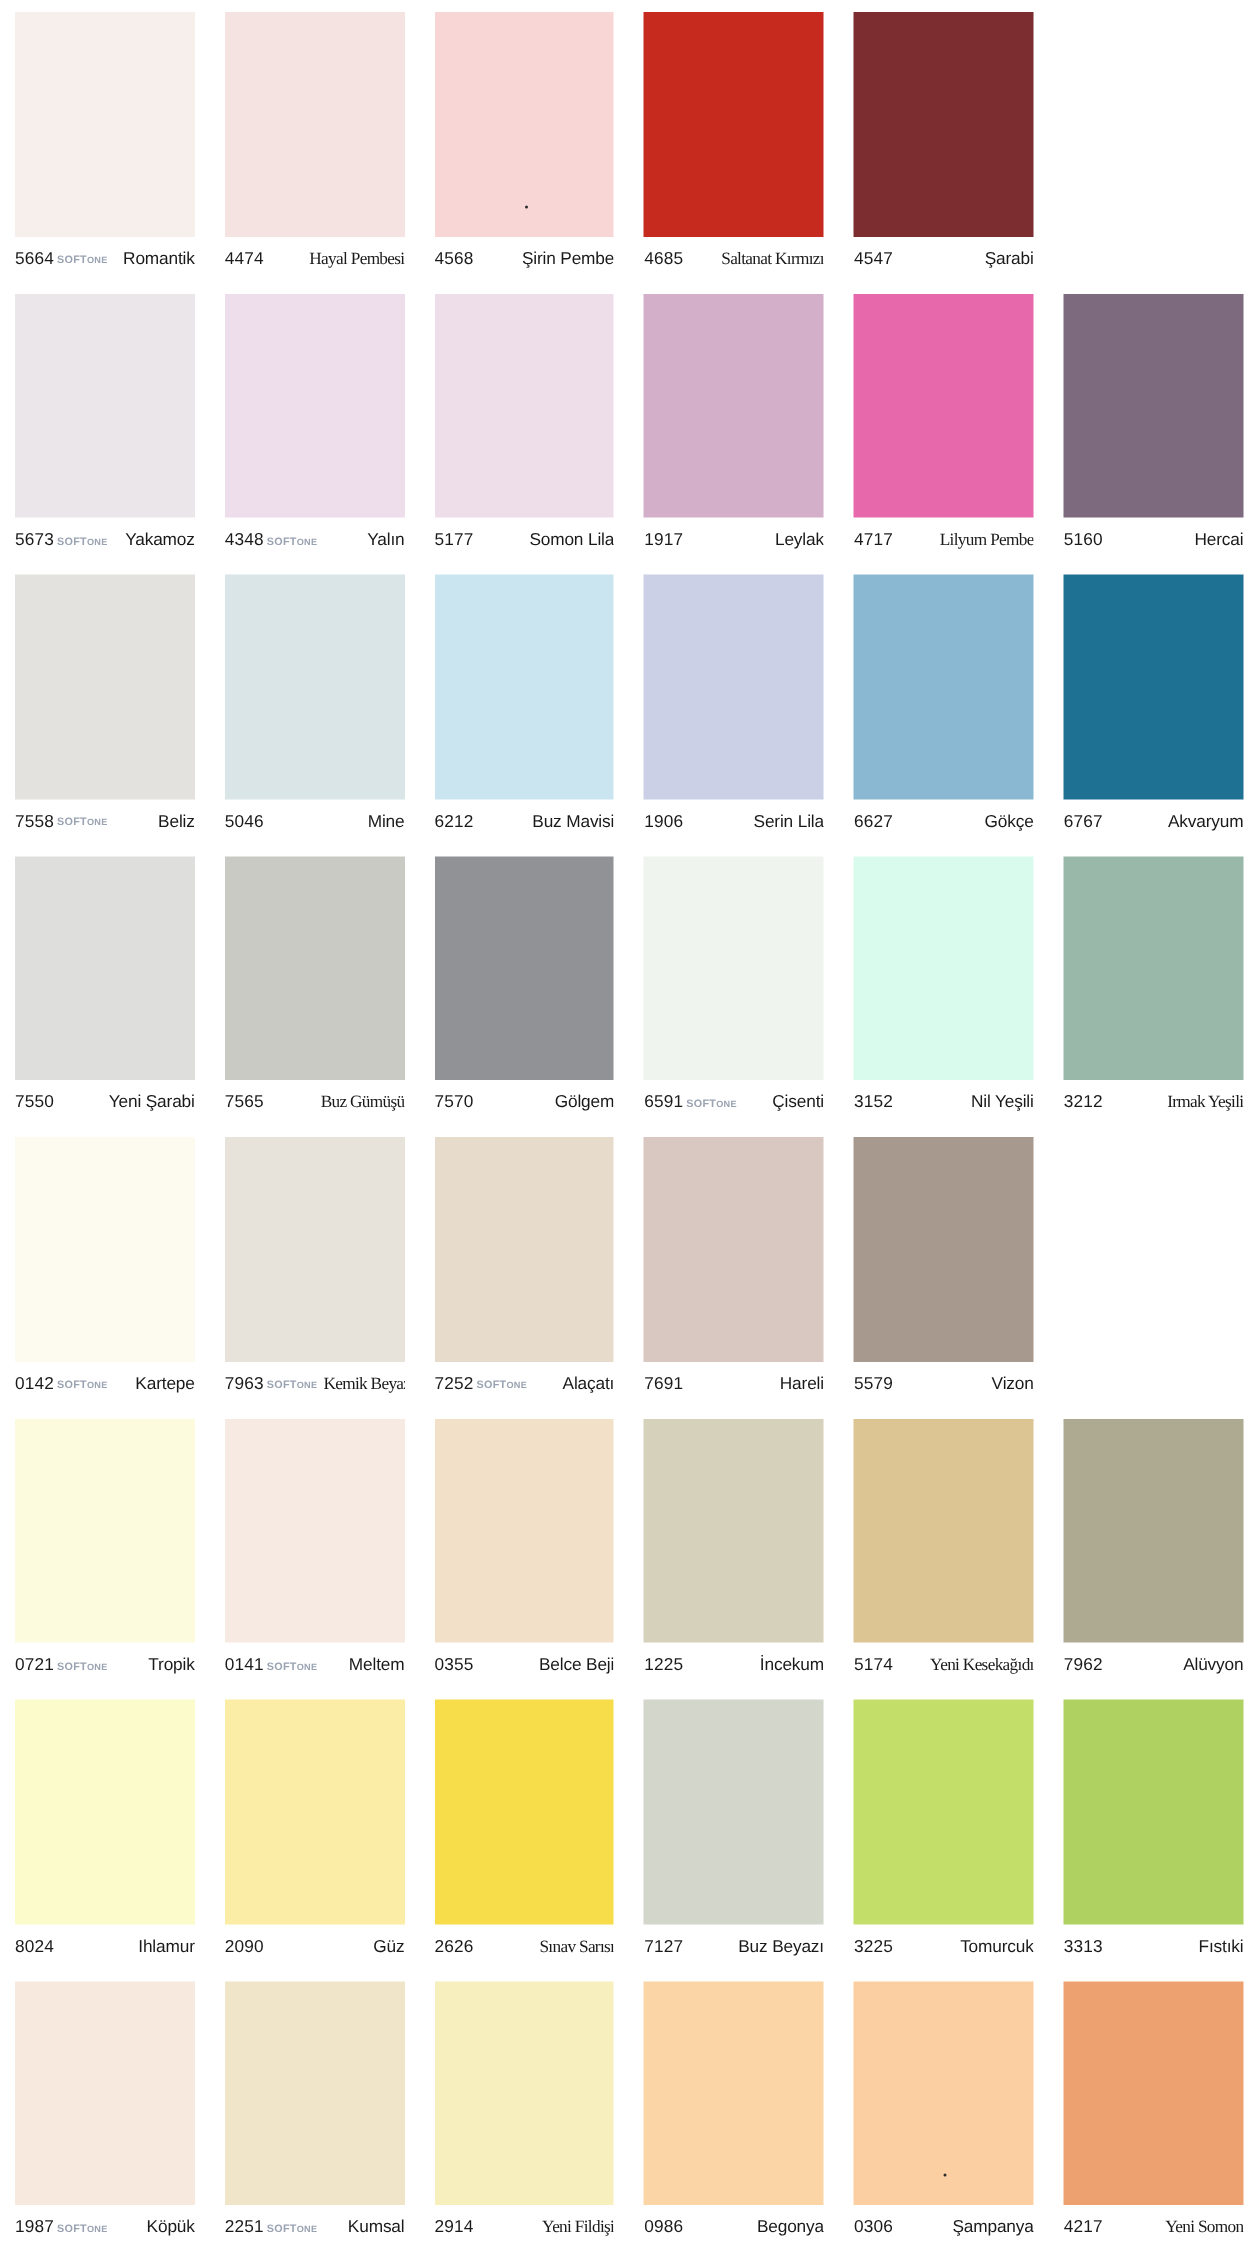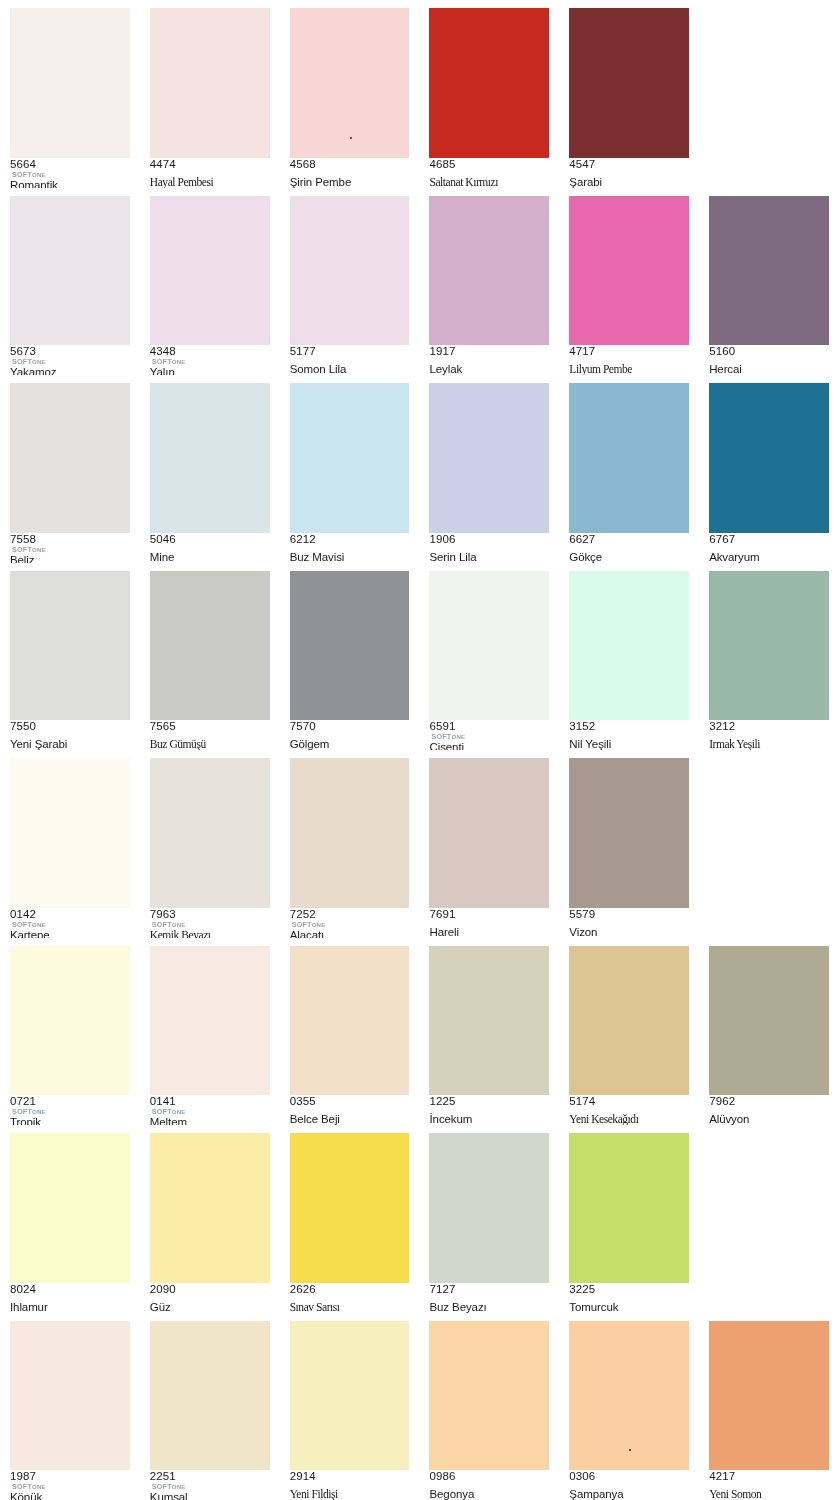--- a/index.html
+++ b/index.html
@@ -45,22 +45,22 @@
     width: 2px;
     height: 2px;
     background: #2b2b2b;
     border-radius: 50%;
     left: 50%;
     top: 86%;
   }
   .label {
     height: 30px;
     display: flex;
-    flex-direction: column;
-    align-items: flex-start;
+    flex-direction: row;
+    align-items: center;
     justify-content: space-between;
     white-space: nowrap;
     overflow: hidden;
   }
   .code {
     font-size: 11.5px;
     color: #1a1a1a;
     letter-spacing: 0.1px;
     flex: 0 0 auto;
   }
@@ -422,20 +422,28 @@
         </div>
       </div>
       <div class="cell">
         <div class="swatch" style="background: rgb(196, 222, 106);"></div>
         <div class="label">
           <span class="code">3225</span>
           <span class="spacer"></span>
           <span class="name">Tomurcuk</span>
         </div>
       </div>
+      <div class="cell">
+        <div class="swatch" style="background: rgb(174, 209, 97);"></div>
+        <div class="label">
+          <span class="code">3313</span>
+          <span class="spacer"></span>
+          <span class="name">Fıstıki</span>
+        </div>
+      </div>
     </div>
     <div class="row">
       <div class="cell">
         <div class="swatch" style="background: rgb(247, 233, 221);"></div>
         <div class="label">
           <span class="code">1987</span>
           <span class="softone"><span>SOFT</span><span class="st-small">ONE</span></span>
           <span class="spacer"></span>
           <span class="name">Köpük</span>
         </div>

